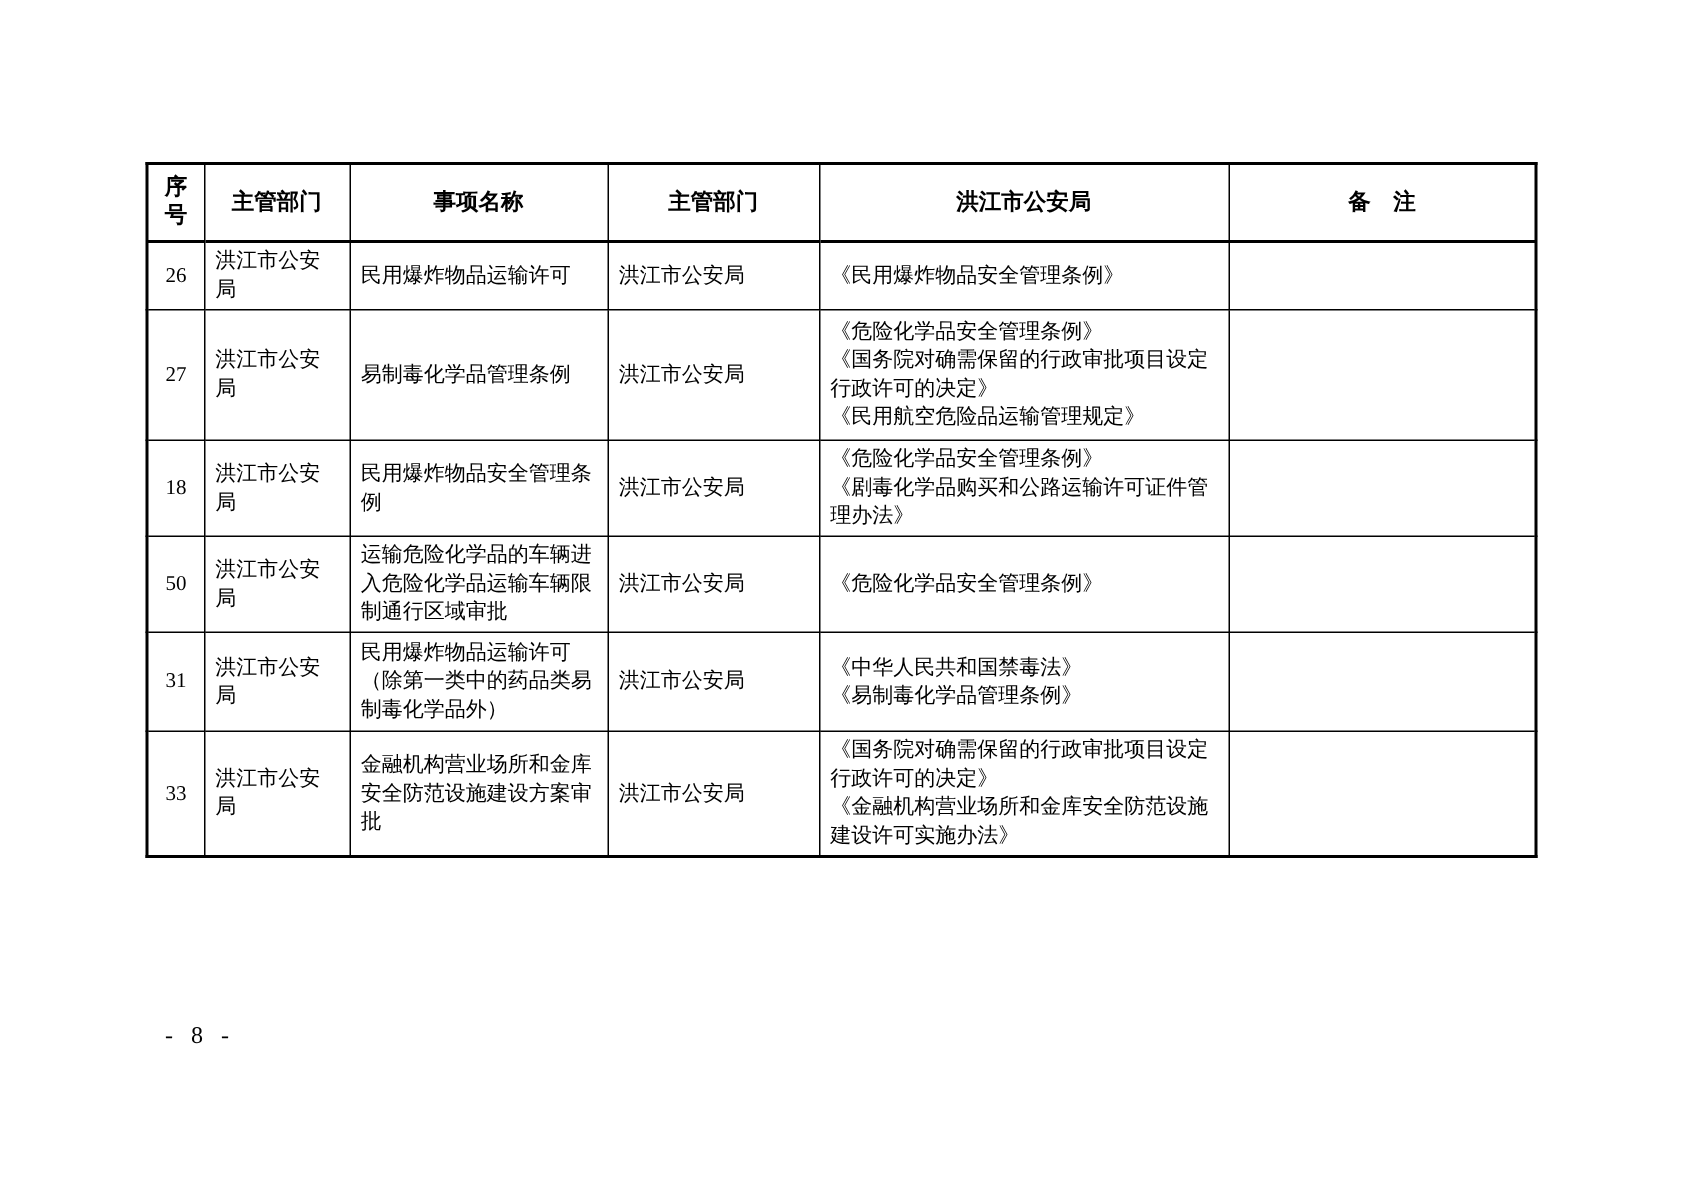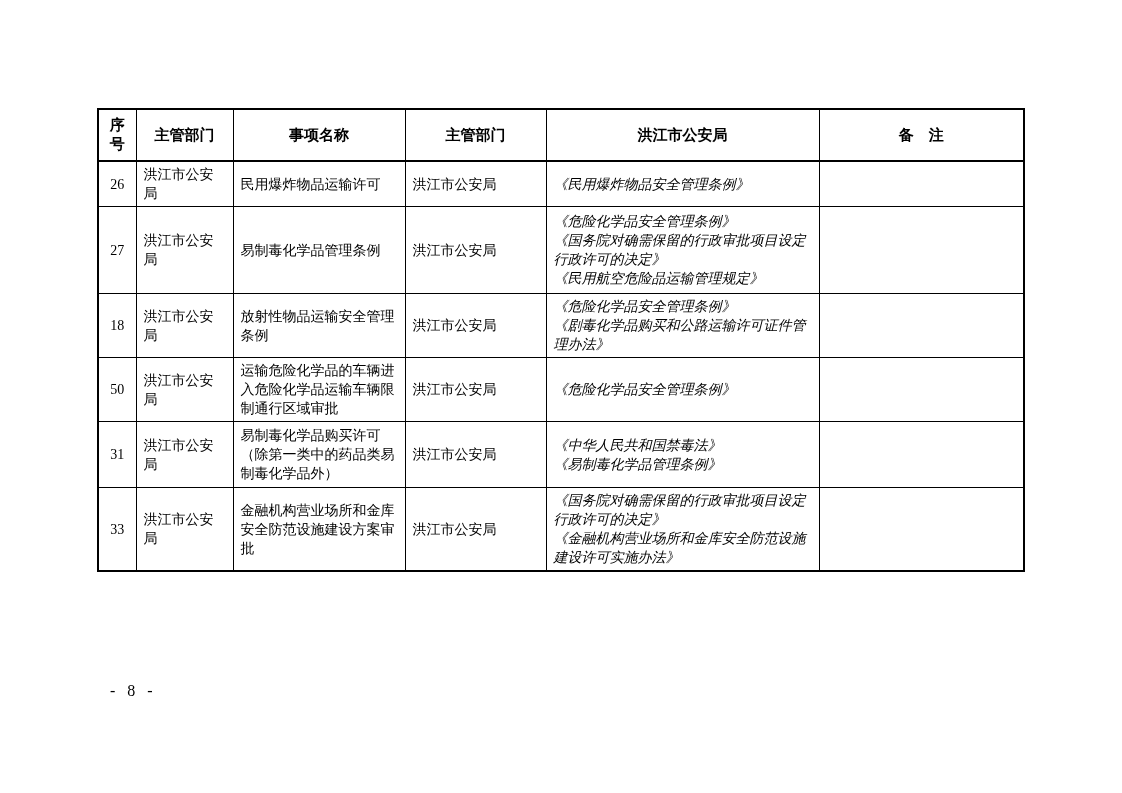--- a/index.html
+++ b/index.html
@@ -52,21 +52,21 @@
   
   col.c-no     { width: 38px; }
   col.c-dept   { width: 97px; }
   col.c-item   { width: 172px; }
   col.c-agency { width: 141px; }
   col.c-basis  { width: 273px; }
   col.c-note   { width: 205px; }
 
   td.cell-no { text-align: center; margin-left: 16px; }
   td.cell-dept, td.cell-item, td.cell-agency, td.cell-basis { text-align: left; }
-  td.cell-basis .basis-line { display: block; font-style: italic; }
+  td.cell-basis .basis-line { display: block; }
 
   
   tbody tr:nth-child(1) td { height: 36px; }
   tbody tr:nth-child(2) td { height: 80px; }
   tbody tr:nth-child(3) td { height: 56px; }
   tbody tr:nth-child(4) td { height: 42px; }
   tbody tr:nth-child(5) td { height: 59px; }
   tbody tr:nth-child(6) td { height: 66px; }
   tbody tr:nth-child(7) td { height: 44px; }
   tbody tr:nth-child(8) td { height: 84px; }
@@ -123,42 +123,42 @@
           <td class="cell-basis">
             <div class="basis-line">《危险化学品安全管理条例》</div>
             <div class="basis-line">《国务院对确需保留的行政审批项目设定行政许可的决定》</div>
             <div class="basis-line">《民用航空危险品运输管理规定》</div>
           </td>
           <td class="cell-note"></td>
         </tr>
         <tr>
           <td class="cell-no">18</td>
           <td class="cell-dept">洪江市公安局</td>
-          <td class="cell-item">放射性物品运输安全管理条例</td>
+          <td class="cell-item">民用爆炸物品安全管理条例</td>
           <td class="cell-agency">洪江市公安局</td>
           <td class="cell-basis">
             <div class="basis-line">《危险化学品安全管理条例》</div>
             <div class="basis-line">《剧毒化学品购买和公路运输许可证件管理办法》</div>
           </td>
           <td class="cell-note"></td>
         </tr>
         <tr>
           <td class="cell-no">50</td>
           <td class="cell-dept">洪江市公安局</td>
           <td class="cell-item">运输危险化学品的车辆进入危险化学品运输车辆限制通行区域审批</td>
           <td class="cell-agency">洪江市公安局</td>
           <td class="cell-basis">
             <div class="basis-line">《危险化学品安全管理条例》</div>
           </td>
           <td class="cell-note"></td>
         </tr>
         <tr>
           <td class="cell-no">31</td>
           <td class="cell-dept">洪江市公安局</td>
-          <td class="cell-item">易制毒化学品购买许可（除第一类中的药品类易制毒化学品外）</td>
+          <td class="cell-item">民用爆炸物品运输许可（除第一类中的药品类易制毒化学品外）</td>
           <td class="cell-agency">洪江市公安局</td>
           <td class="cell-basis">
             <div class="basis-line">《中华人民共和国禁毒法》</div>
             <div class="basis-line">《易制毒化学品管理条例》</div>
           </td>
           <td class="cell-note"></td>
         </tr>
         <tr>
           <td class="cell-no">33</td>
           <td class="cell-dept">洪江市公安局</td>

